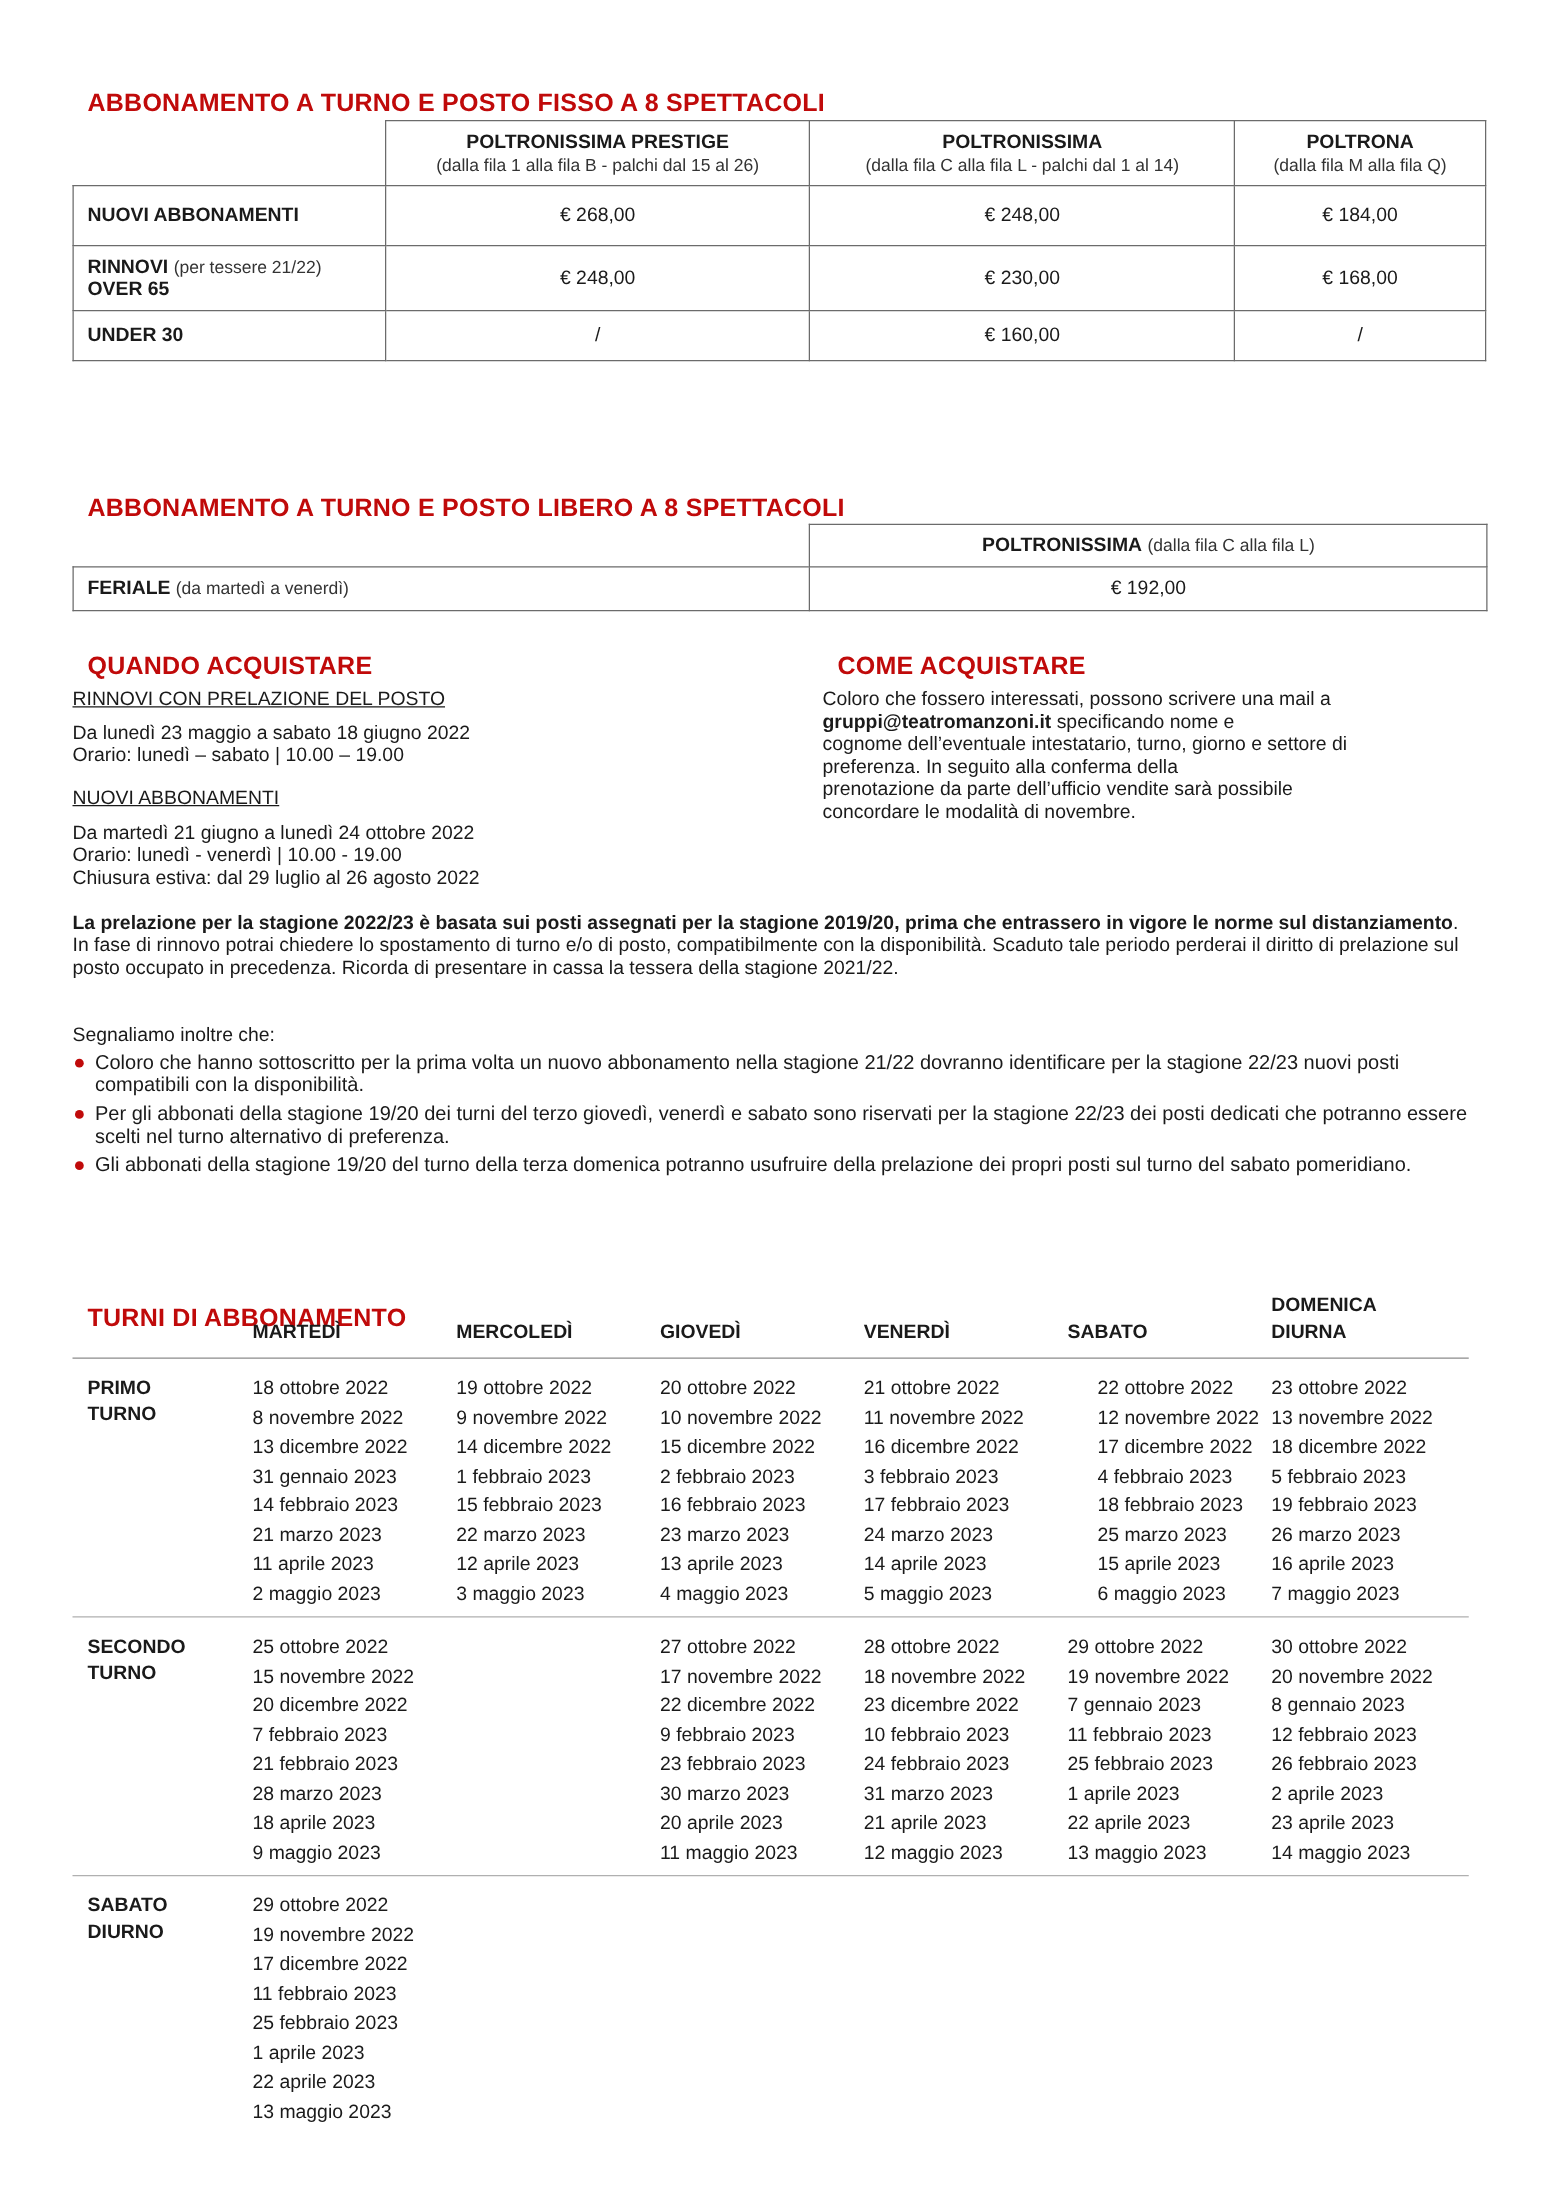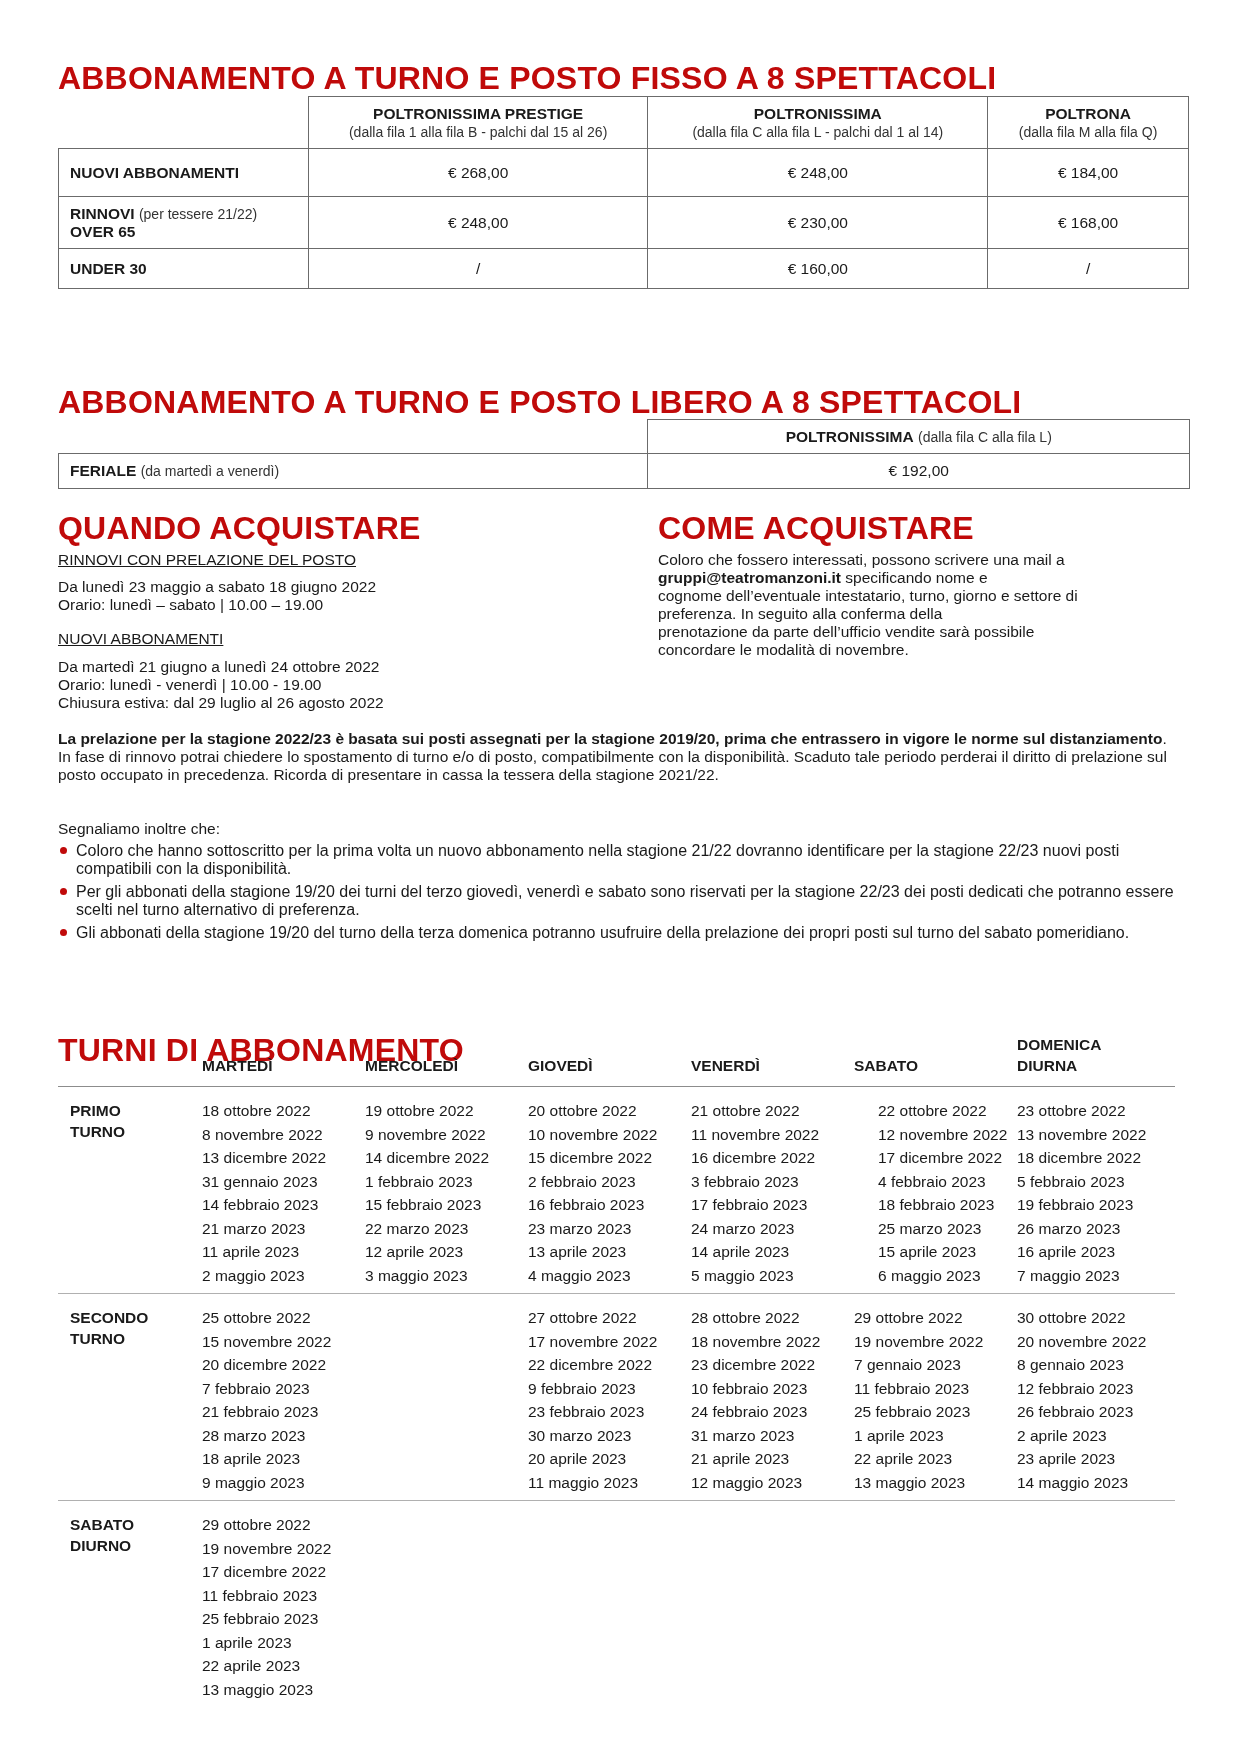--- a/index.html
+++ b/index.html
@@ -1,22 +1,22 @@
 <!DOCTYPE html>
 <html><head>
 <meta charset="utf-8">
 <style>
   html, body { margin: 0; padding: 0; background: #ffffff; }
   body {
     width: 1241px; height: 1755px; position: relative; overflow: hidden;
     font-family: "Liberation Sans", "DejaVu Sans", sans-serif; color: #1a1a1a;
   }
   .h1 {
-    position: absolute; color: #c00a0a; font-weight: bold; font-size: 32px;
-    letter-spacing: 0.2px; margin: 0; white-space: nowrap;
+    position: absolute; color: #c00a0a; font-weight: bold; font-size: 20px;
+    letter-spacing: 0.2px; margin: 12px; white-space: nowrap;
   }
   table.price { position: absolute; border-collapse: collapse; font-size: 15.5px; }
   table.price td { border: 1.5px solid #6b6b6b; text-align: center; vertical-align: middle; padding: 0 8px; }
   table.price td.empty { border: none; }
   table.price td.label { text-align: left; padding-left: 11px; }
   .b { font-weight: bold; }
   .sub { font-size: 14px; color: #333; }
   .col-head .name { font-weight: bold; display: block; line-height: 19px; }
   .col-head .sub { display: block; line-height: 19px; }
   .txt { position: absolute; font-size: 15.5px; line-height: 18px; margin: 0; }

